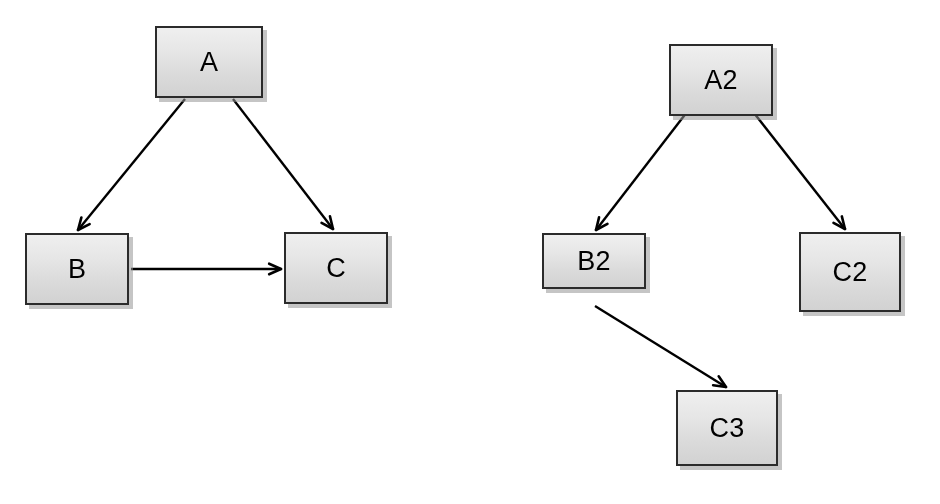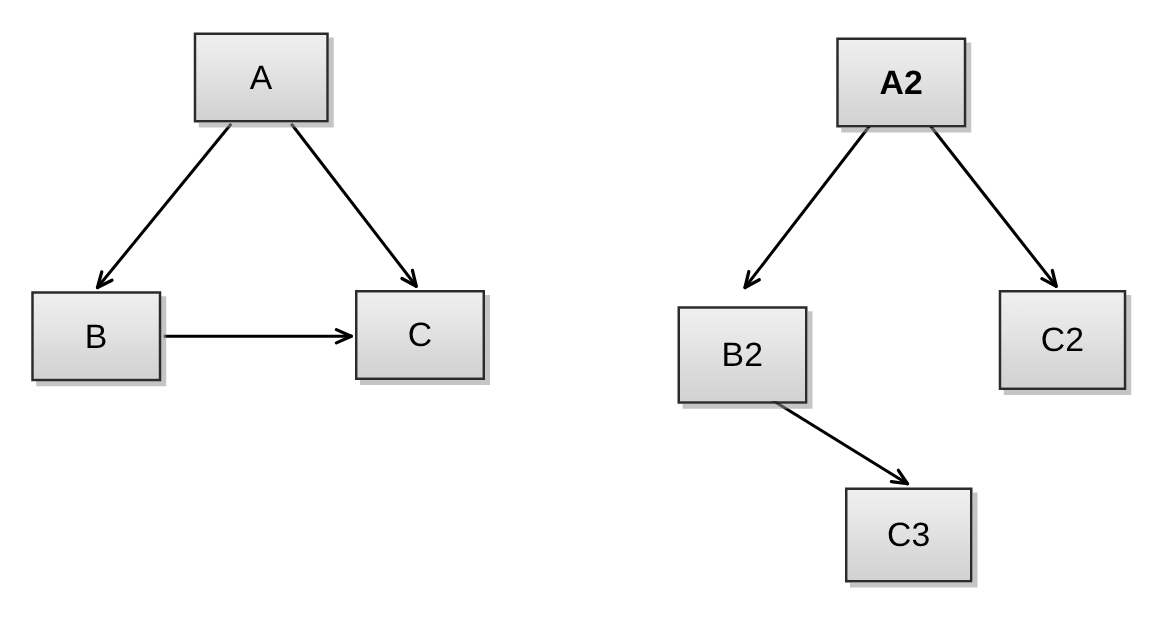--- a/index.html
+++ b/index.html
@@ -84,24 +84,24 @@
   <div id="node-layer">
       <div class="node" style="left: 155px; top: 26px; width: 108px; height: 72px;">
         <span class="node-label">A</span>
       </div>
       <div class="node" style="left: 25px; top: 233px; width: 104px; height: 72px;">
         <span class="node-label">B</span>
       </div>
       <div class="node" style="left: 284px; top: 232px; width: 104px; height: 72px;">
         <span class="node-label">C</span>
       </div>
-      <div class="node" style="left: 669px; top: 30px; width: 104px; height: 72px; font-weight: bold;">
+      <div class="node" style="left: 669px; top: 44px; width: 104px; height: 72px;">
         <span class="node-label">A2</span>
       </div>
-      <div class="node" style="left: 542px; top: 245px; width: 104px; height: 78px;">
+      <div class="node" style="left: 542px; top: 233px; width: 104px; height: 56px;">
         <span class="node-label">B2</span>
       </div>
       <div class="node" style="left: 799px; top: 232px; width: 102px; height: 80px;">
         <span class="node-label">C2</span>
       </div>
       <div class="node" style="left: 676px; top: 390px; width: 102px; height: 76px;">
         <span class="node-label">C3</span>
       </div>
     </div>
 </div>

